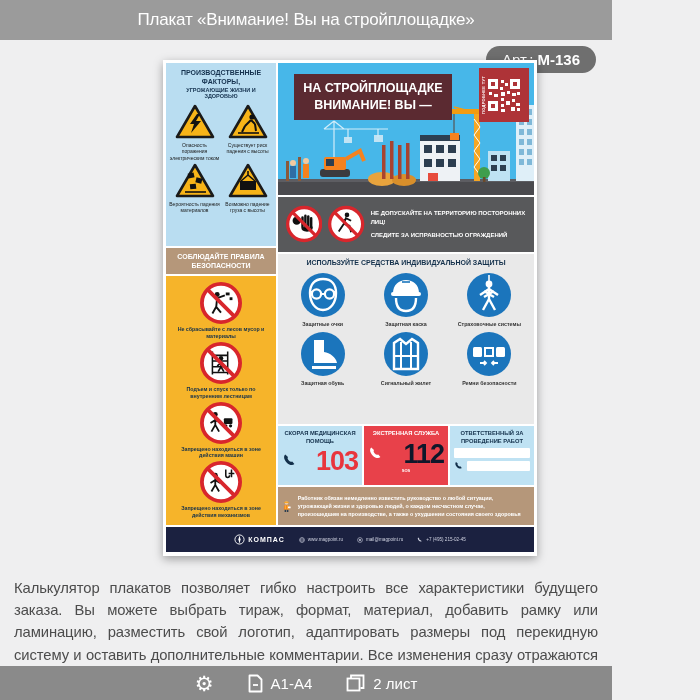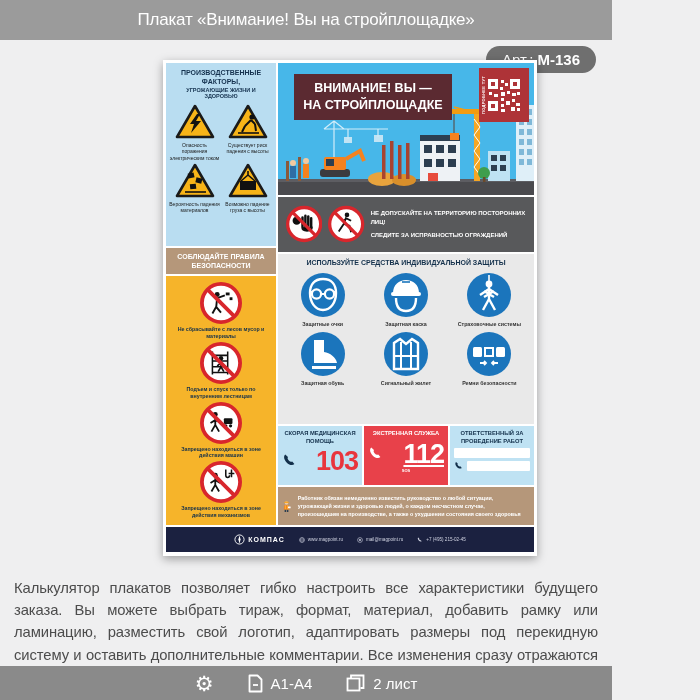--- a/index.html
+++ b/index.html
@@ -65,21 +65,21 @@
   .ppe-item { display:flex; flex-direction:column; align-items:center; }
   .ppe-cap { font-size:5.3px; font-weight:bold; color:#333; margin-top:2px; }
 
   .emerg { height:60px; display:flex; gap:2px; }
   .em-box { background:#bfe2f3; flex:1; padding:4px 4px; text-align:center; }
   .em-label { font-size:5.8px; font-weight:bold; color:#13304b; line-height:1.25; }
   .em-num { display:flex; align-items:center; justify-content:space-between; gap:4px; margin-top:3px; }
   .em-num .n { font-size:27px; font-weight:bold; color:#e8353d; line-height:1; letter-spacing:-1px; }
   .em-red { background:#e8414a; width:82px; }
   .em-red .em-label { color:#fff; }
-  .em-red .n { color:#ffffff;text-decoration:underline; }
+  .em-red .n { color:#0f172a; }
   .sos { font-size:4px; color:#fff; font-weight:bold; }
   .resp-field { background:#fff; height:10px; border-radius:1px; margin-top:3px; }
   .resp-row { display:flex; align-items:center; gap:3px; margin-top:3px; }
   .resp-row .resp-field { flex:1; margin-top:0; }
 
   .notice { flex:1; background:#b5977a; display:flex; align-items:center; gap:6px; padding:3px 8px 3px 4px; }
   .notice-text { color:#fff; font-size:5.4px; font-weight:bold; line-height:1.5; }
 
   .brandbar { height:25px; background:#1b2140; display:flex; align-items:center; justify-content:center;
     gap:14px; color:#fff; }
@@ -264,22 +264,22 @@
 
               <rect x="210" y="52" width="22" height="30" fill="#bfe2f3"></rect>
               <rect x="213" y="56" width="6" height="6" fill="#2c3e50"></rect>
                 <rect x="222" y="56" width="6" height="6" fill="#2c3e50"></rect>
               <rect x="213" y="66" width="6" height="6" fill="#2c3e50"></rect>
                 <rect x="222" y="66" width="6" height="6" fill="#2c3e50"></rect>
               <circle cx="206" cy="74" r="6" fill="#3f9e4d"></circle>
                 <rect x="205" y="78" width="2.5" height="5" fill="#6b4a2a"></rect>
             </svg>
             <div class="title-box">
+              <div>НА СТРОЙПЛОЩАДКЕ</div>
               <div>ВНИМАНИЕ! ВЫ —</div>
-              <div>НА СТРОЙПЛОЩАДКЕ</div>
             </div>
             <div class="qr-box">
               <div class="qr-label">ПОДРОБНЕЕ ТУТ</div>
               <svg width="36" height="36" viewBox="0 0 36 36">
                 <rect x="0" y="0" width="36" height="36" fill="#ae3337"></rect>
                 <g fill="#fff">
                   <rect x="2" y="2" width="10" height="10"></rect>
                     <rect x="24" y="2" width="10" height="10"></rect>
                     <rect x="2" y="24" width="10" height="10"></rect>
                   <rect x="15" y="3" width="3" height="3"></rect>

